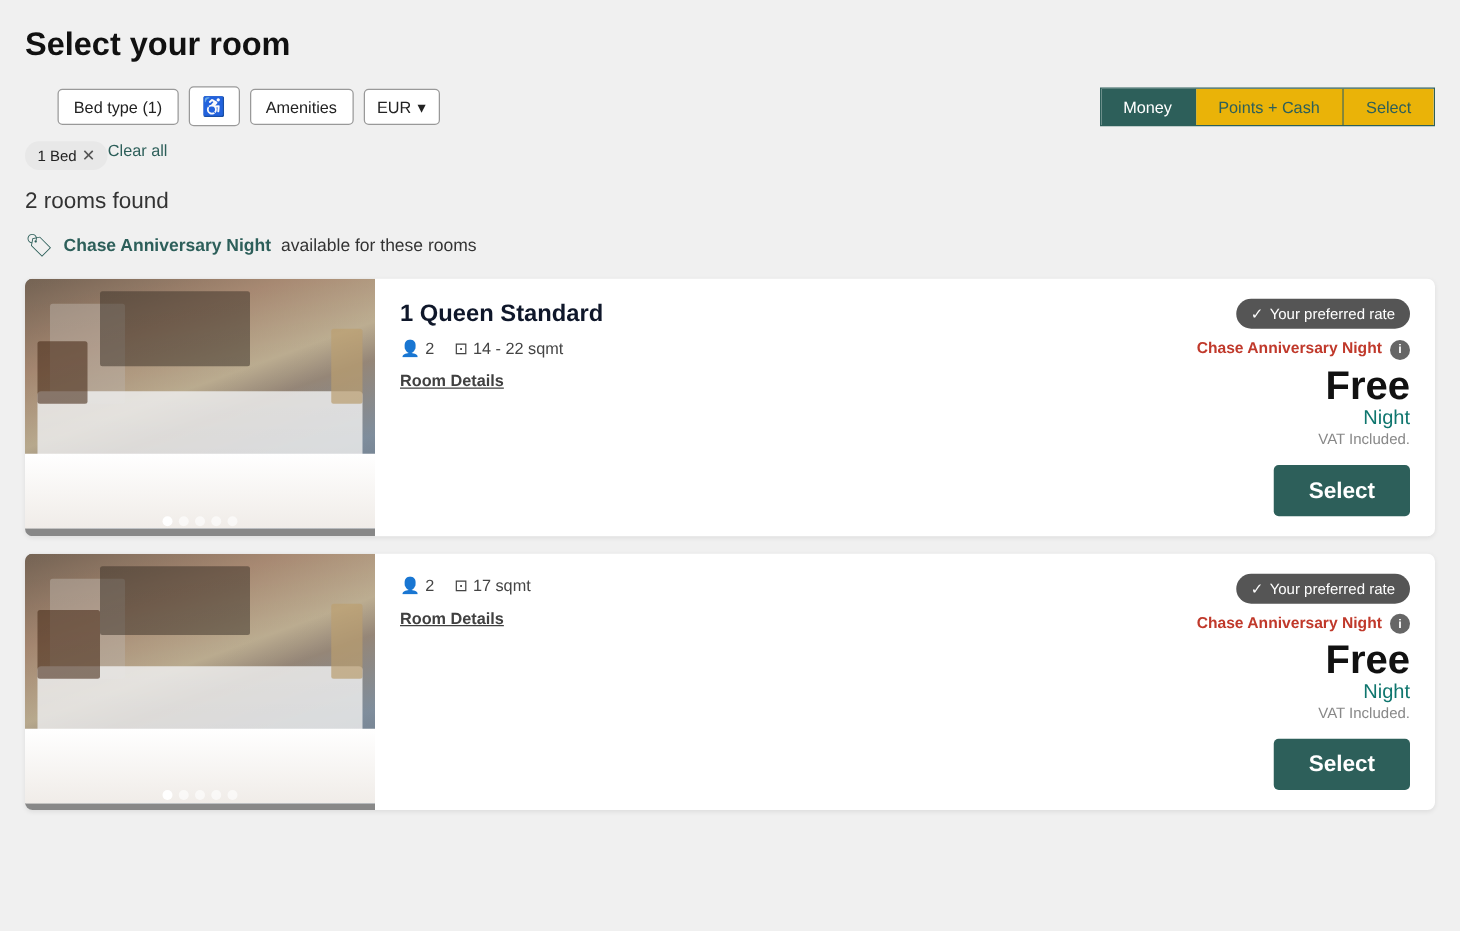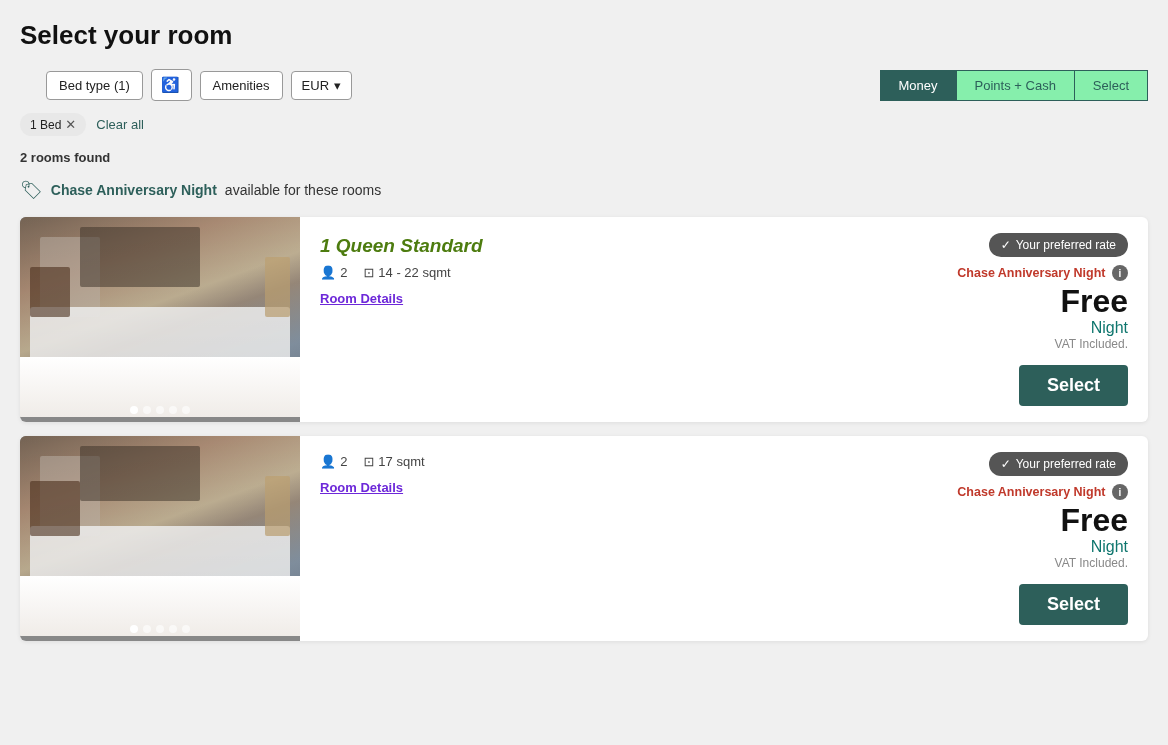--- a/index.html
+++ b/index.html
@@ -68,58 +68,57 @@
     .payment-tabs {
       display: flex;
       border: 1.5px solid #2d5f5a;
       border-radius: 0;
       overflow: hidden;
     }
     .payment-tab {
       padding: 7px 18px;
       font-size: 13px;
       cursor: pointer;
-      background: #86efac;
+      background: #eab308;
       color: #2d5f5a;
       border: none;
       outline: none;
     }
     .payment-tab.active {
       background: #2d5f5a;
       color: #fff;
     }
     .payment-tab:not(:last-child) {
       border-right: 1.5px solid #2d5f5a;
     }
     .tags-row {
       display: flex;
-      align-items: center;
-      gap: 10px;
+      align-items: flex-start;
       margin-bottom: 6px;
     }
     .tag-chip {
       display: flex;
       align-items: center;
       gap: 4px;
       background: #e8e8e8;
       border-radius: 20px;
       padding: 4px 10px;
       font-size: 12px;
       cursor: pointer;
     }
     .clear-all {
       color: #2d5f5a;
       cursor: pointer;
       font-size: 13px;
       background: none;
       border: none;
     }
     .rooms-found {
-      font-size: 13px;
-      font-weight: bold;
+      font-size: 18px;
+      font-weight: normal;
       color: #333;
       margin-bottom: 14px;
       margin-top: 14px;
     }
     .chase-banner {
       display: flex;
       align-items: center;
       gap: 8px;
       margin-bottom: 16px;
       font-size: 14px;
@@ -184,38 +183,37 @@
     .carousel-dot.active {
       background: #fff;
     }
     .room-details {
       flex: 1;
       padding: 18px 16px 14px 20px;
     }
     .room-name {
       font-size: 19px;
       font-weight: bold;
-      color: #4d7c0f;
+      color: #0f172a;
       margin-bottom: 8px;
-      font-style: italic;
     }
     .room-meta {
       display: flex;
       gap: 16px;
       font-size: 13px;
       color: #444;
       margin-bottom: 10px;
     }
     .room-meta-item {
       display: flex;
       align-items: center;
       gap: 4px;
     }
     .room-link {
-      color: #6d28d9;
+      color: #404040;
       font-size: 13px;
       font-weight: bold;
       text-decoration: underline;
       cursor: pointer;
       background: none;
       border: none;
     }
     .room-pricing {
       display: flex;
       flex-direction: column;

